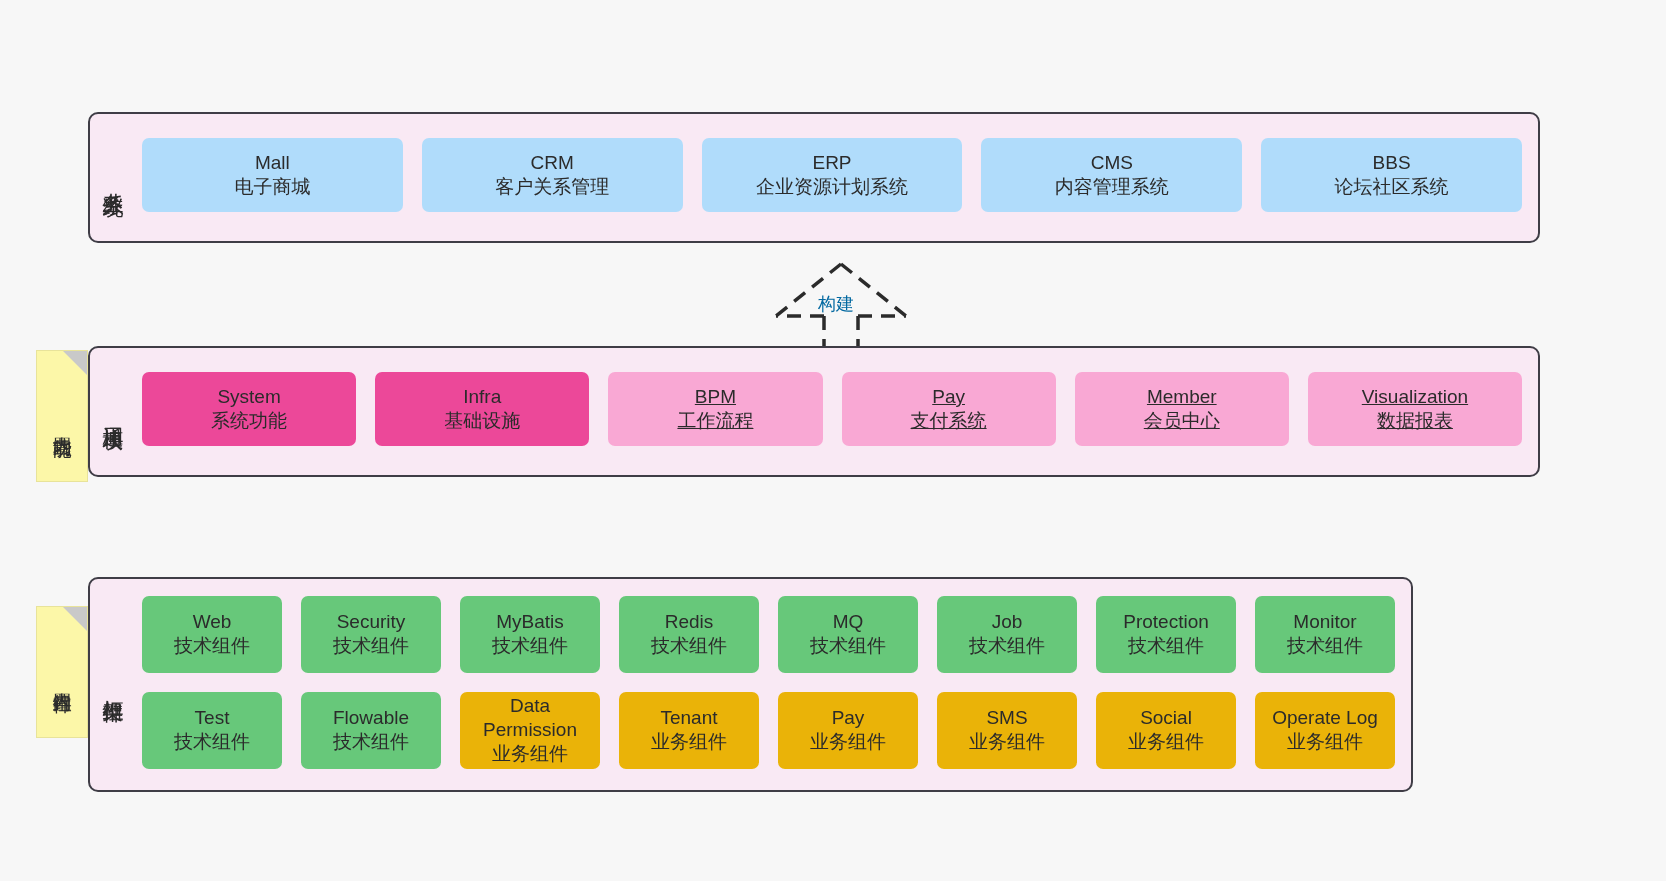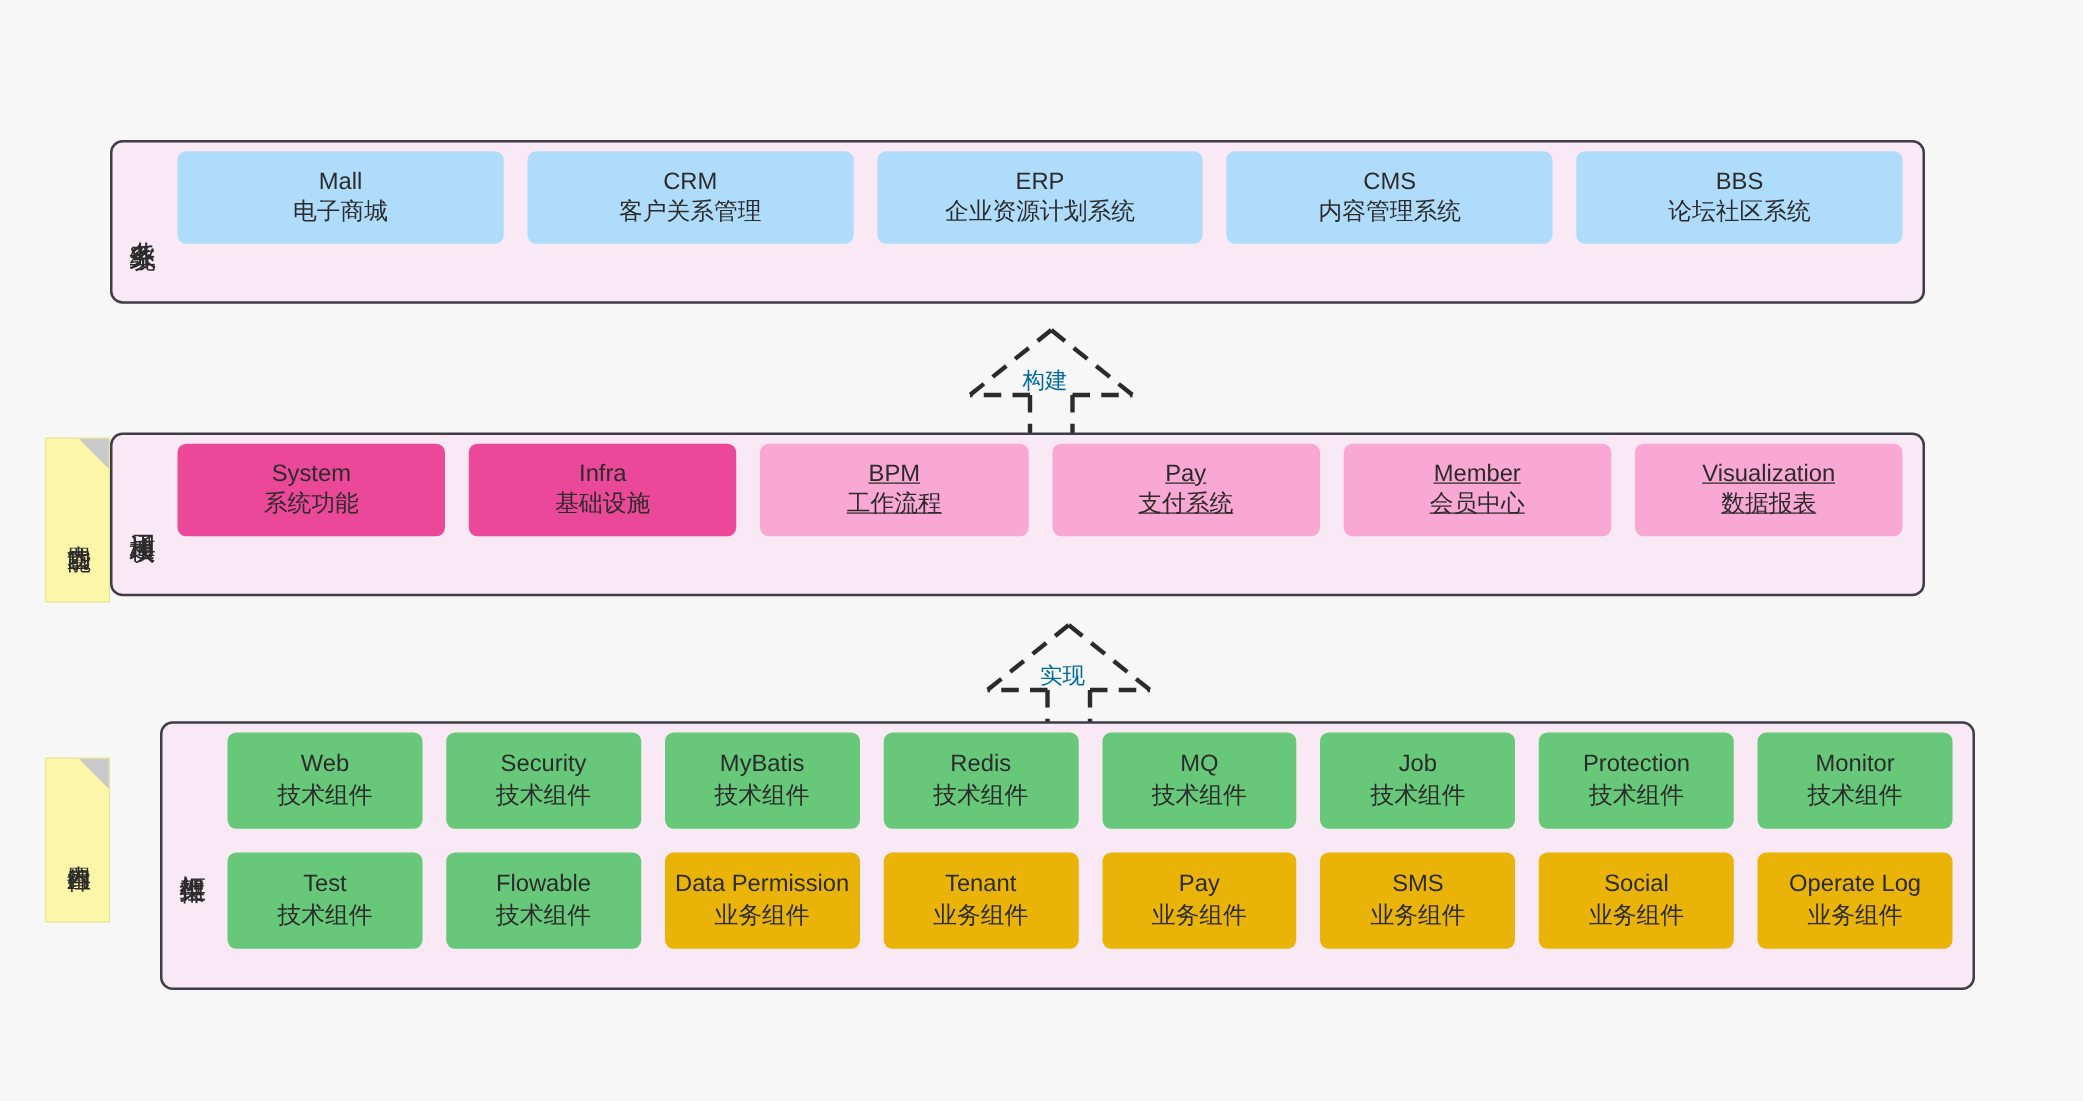--- a/index.html
+++ b/index.html
@@ -41,20 +41,21 @@
     letter-spacing: 1px;
     writing-mode: vertical-rl;
     text-orientation: upright;
     color: #2b2b2b;
     padding: 4px 0;
   }
   .layer-body {
     flex: 1 1 auto;
     display: flex;
     flex-direction: column;
+    justify-content: center;
     gap: 17px;
     padding: 7px 16px 12px 6px;
   }
   .row {
     display: flex;
     gap: 19px;
   }
   .card {
     flex: 1 1 0;
     border-radius: 7px;
@@ -78,21 +79,21 @@
   .c-green      { background: #67c87a; }
   .c-greenlight { background: #eab308; }
 
   
   #layer-business { left: 88px;  top: 112px; width: 1452px; height: 131px; }
   #layer-business .card { height: 74px; }
 
   #layer-common   { left: 88px;  top: 346px; width: 1452px; height: 131px; }
   #layer-common .card { height: 74px; }
 
-  #layer-framework{ left: 88px;  top: 577px; width: 1452px; height: 215px; margin-left: 40px; }
+  #layer-framework{ left: 88px;  top: 577px; width: 1325px; height: 215px; }
   #layer-framework .layer-body { gap: 19px; }
   #layer-framework .card { height: 77px; }
 
   
   .note {
     position: absolute;
     width: 52px;
     background: #fcf7a8;
     border: 1px solid #e8e39a;
     display: flex;
@@ -208,27 +209,20 @@
             <span class="t-cn">会员中心</span>
           </div>
           <div class="card c-pink">
             <span class="t-en">Visualization</span>
             <span class="t-cn">数据报表</span>
           </div>
         </div>
     </div>
   </div>
 
-  <div class="arrow" id="arrow-impl">
-    <svg width="170" height="100" viewBox="0 0 170 100" aria-hidden="true">
-      <path d="M 85 8 L 150 60 M 85 8 L 20 60" fill="none" stroke="#2b2b2b" stroke-width="3.5" stroke-dasharray="14 9" stroke-linecap="butt"></path>
-      <path d="M 68 60 L 68 95 M 102 60 L 102 95 M 68 60 L 20 60 M 102 60 L 150 60 M 68 95 L 102 95" fill="none" stroke="#2b2b2b" stroke-width="3.5" stroke-dasharray="14 9" stroke-linecap="butt"></path>
-    </svg>
-    <span class="arrow-label">实现</span>
-  </div>
 
   <div class="note" id="note-framework">
     <span>内置组件</span>
   </div>
 
   <div class="layer" id="layer-framework">
     <div class="layer-title">框架组件</div>
     <div class="layer-body">
       <div class="row" id="row-fw1">
           <div class="card c-green">

